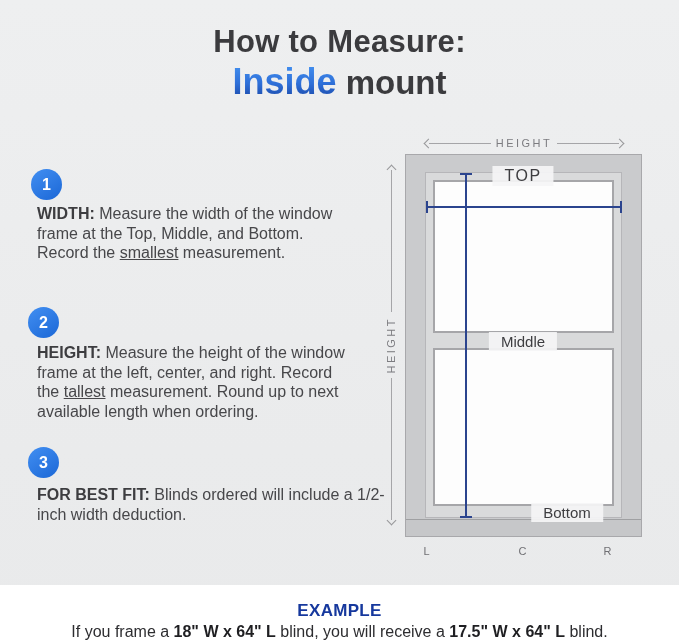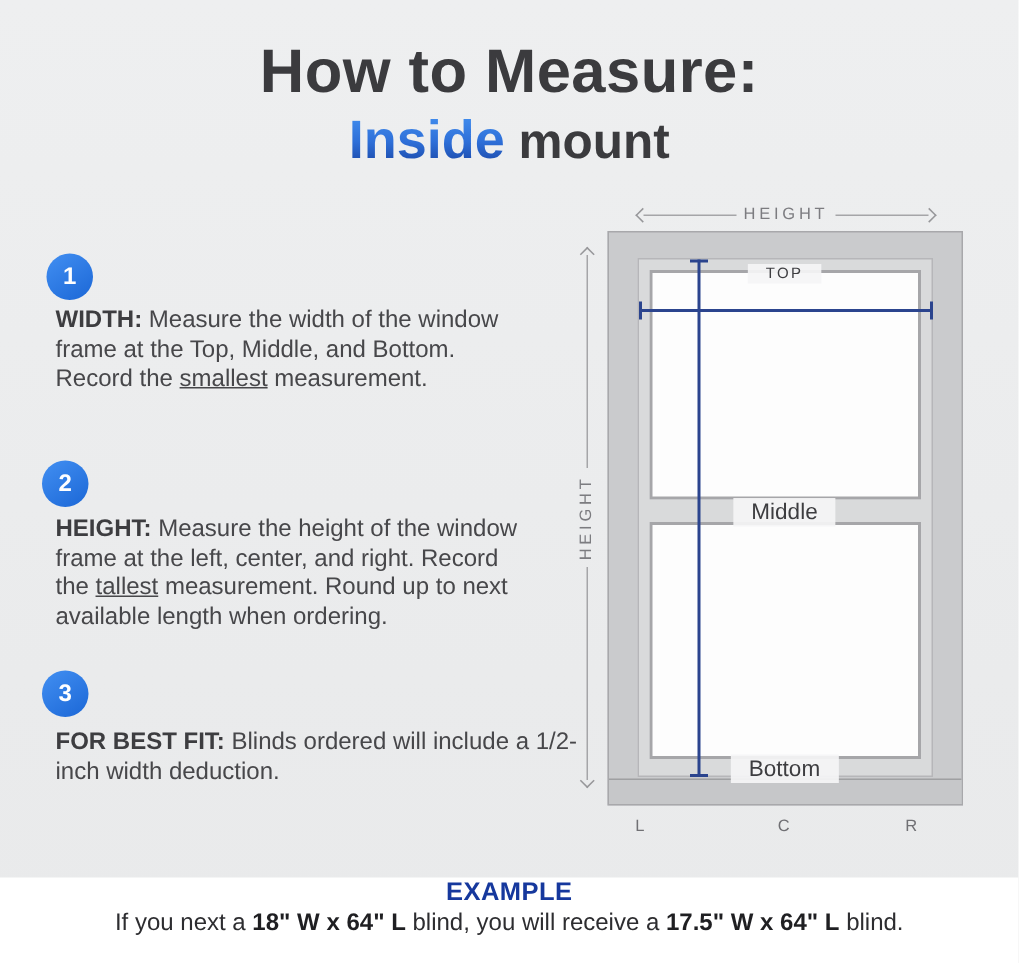--- a/index.html
+++ b/index.html
@@ -3,21 +3,21 @@
 <meta charset="utf-8">
 <style>
   * { margin:0; padding:0; box-sizing:border-box; }
   html,body { width:679px; height:642px; }
   body { font-family:"Liberation Sans", sans-serif; }
   .canvas { position:relative; width:679px; height:642px; overflow:hidden;
             background:linear-gradient(180deg,#EEEFF0 0%,#EAEBEC 70%,#E9EAEB 100%); }
 
   
   .title { position:absolute; top:24px; left:0; width:679px; text-align:center; color:#3B3B3E; }
-  .title-line1 { font-size:41px; font-weight:700; letter-spacing:0.3px; }
+  .title-line1 { font-size:31px; font-weight:700; letter-spacing:0.3px; }
   .title-line2 { font-size:33px; font-weight:700; margin-top:1px; }
   .inside-word { font-size:36px; font-weight:700;
                  background:linear-gradient(180deg,#4796F4 0%,#2E6FD8 55%,#17419F 100%);
                  -webkit-background-clip:text; background-clip:text; color:transparent; }
 
   
   .step-circle { position:absolute; width:31px; height:31px; border-radius:50%;
                  background:linear-gradient(145deg,#3E8BEF 10%,#1F6BD9 90%);
                  color:#fff; font-weight:700; font-size:16px;
                  display:flex; align-items:center; justify-content:center; }
@@ -63,32 +63,32 @@
   .vline { position:absolute; left:85px; top:43px; width:2px; height:345px; background:#2B448E; }
   .vline::before, .vline::after { content:''; position:absolute; left:-5px; width:12px; height:2px; background:#2B448E; }
   .vline::before { top:0; } .vline::after { bottom:0; }
   .hline { position:absolute; left:46px; top:76px; width:196px; height:2px; background:#2B448E; }
   .hline::before, .hline::after { content:''; position:absolute; top:-5px; width:2px; height:12px; background:#2B448E; }
   .hline::before { left:0; } .hline::after { right:0; }
 
   .chip { position:absolute; left:143px; transform:translateX(-50%);
           background:rgba(245,245,246,0.92); color:#3D3D40; font-size:15px;
           padding:1px 12px; white-space:nowrap; }
-  .chip-top { top:46px; font-size:10px; letter-spacing:1.5px; }
+  .chip-top { top:36px; font-size:16px; letter-spacing:1.5px; }
   .chip-middle { top:202px; }
-  .chip-bottom { top:373px; }
+  .chip-bottom { top:373px;margin-left:44px; }
 
   .lcr { position:absolute; top:415px; font-size:11px; letter-spacing:1px; color:#707074;
          transform:translateX(-50%); }
   .lcr-l { left:47px; } .lcr-c { left:143px; } .lcr-r { left:228px; }
 
   
   .example-strip { position:absolute; left:0; top:585px; width:679px; height:57px;
                    background:#FFFFFF; text-align:center; }
-  .example-heading { margin-top:0; font-size:17px; font-weight:700; color:#16389D; letter-spacing:0.3px; }
+  .example-heading { margin-top:16px; font-size:17px; font-weight:700; color:#16389D; letter-spacing:0.3px; }
   .example-text { margin-top:2px; font-size:16px; color:#2D2D30; }
   .b { font-weight:700; color:#1F1F22; }
 </style>
 </head>
 <body>
 
 <div class="canvas">
 
   <div class="title">
     <div class="title-line1">How to Measure:</div>
@@ -138,16 +138,16 @@
     <div class="chip chip-middle">Middle</div>
     <div class="chip chip-bottom">Bottom</div>
 
     <div class="lcr lcr-l">L</div>
     <div class="lcr lcr-c">C</div>
     <div class="lcr lcr-r">R</div>
   </div>
 
   <div class="example-strip">
     <div class="example-heading">EXAMPLE</div>
-    <div class="example-text"><span>If you next a </span><span class="b">18" W x 64" L</span><span> blind, you will receive a </span><span class="b">17.5" W x 64" L</span><span> blind.</span></div>
+    <div class="example-text"><span>If you frame a </span><span class="b">18" W x 64" L</span><span> blind, you will receive a </span><span class="b">17.5" W x 64" L</span><span> blind.</span></div>
   </div>
 
 </div>
 
 </body></html>

